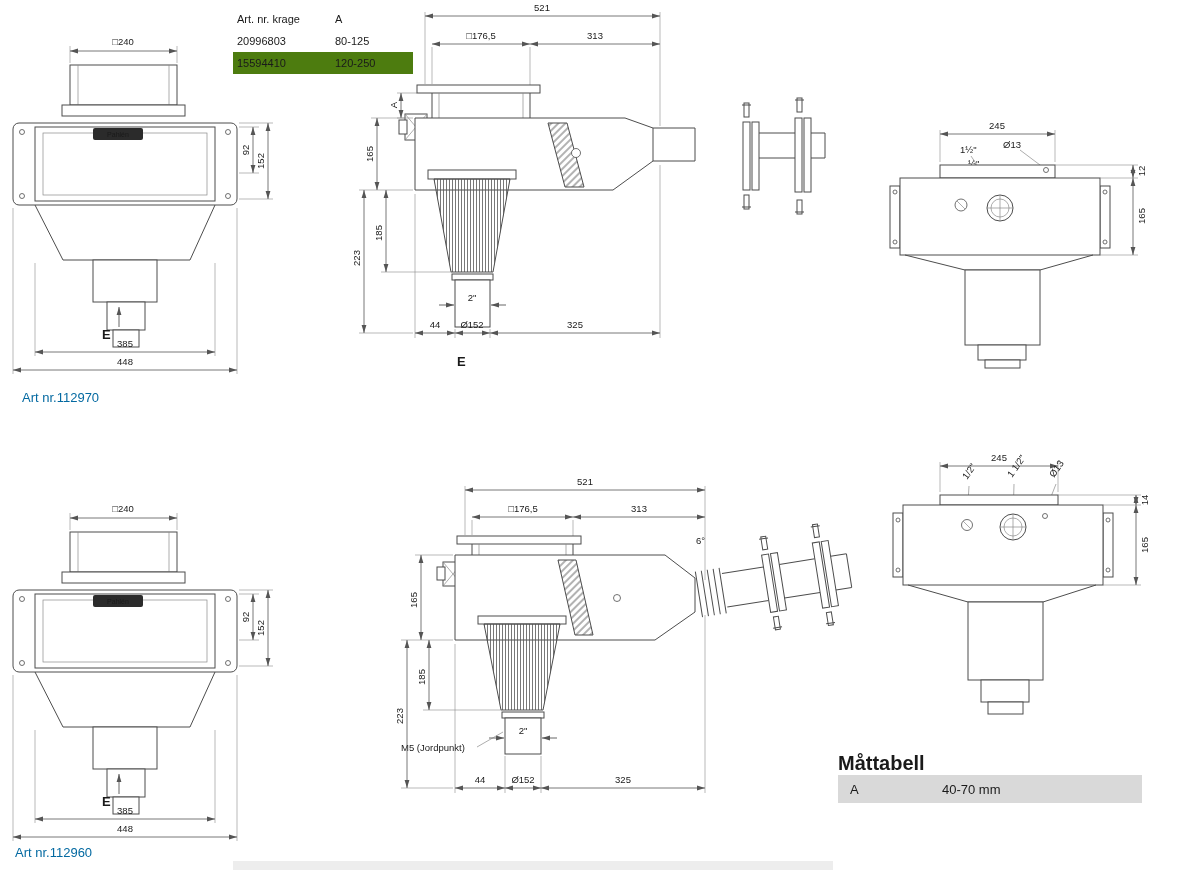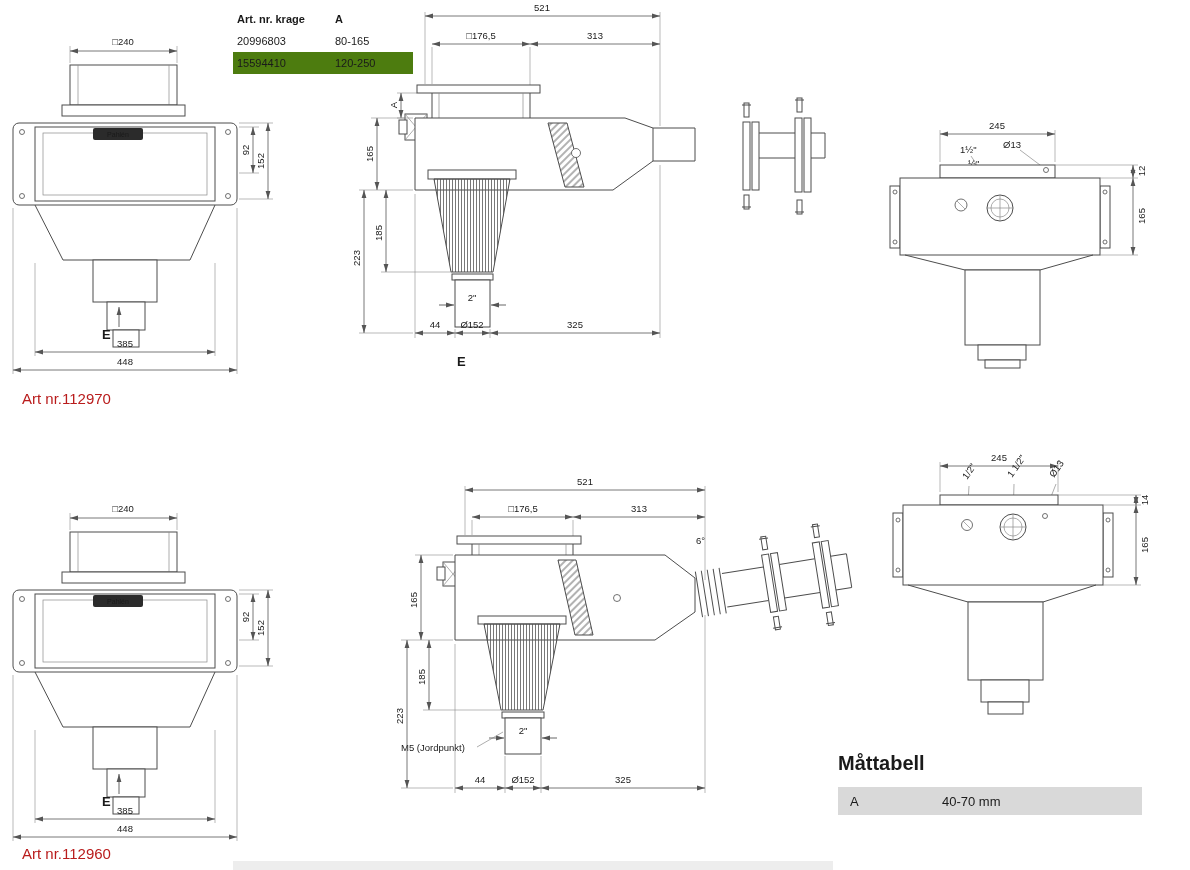--- a/index.html
+++ b/index.html
@@ -12,27 +12,27 @@
   .sec{font-size:13px;font-weight:bold}
   .part{fill:#ffffff;stroke:#4d4d4d;stroke-width:1}
   .outline{fill:none;stroke:#4d4d4d;stroke-width:1}
   .thin{fill:none;stroke:#8a8a8a;stroke-width:0.7}
   .ext{stroke:#8a8a8a;stroke-width:0.6;fill:none}
   .dl{stroke:#555555;stroke-width:0.8;fill:none;marker-start:url(#as);marker-end:url(#ae)}
   .dle{stroke:#555555;stroke-width:0.9;fill:none;marker-end:url(#ae)}
   .screw{fill:#ffffff;stroke:#4d4d4d;stroke-width:0.8}
   .hatchV{fill:url(#vh);stroke:#4d4d4d;stroke-width:1}
   .hatchD{fill:url(#dh);stroke:#4d4d4d;stroke-width:1}
-  .art-label{font-size:15px;color:#b91c1c}
+  .art-label{font-size:13px;color:#0369a1}
   .ct-row{display:flex;height:22px;align-items:center;font-size:11px;padding:0 4px}
-  .ct-head{font-weight:bold}
+  .ct-head{font-weight:normal}
   .ct-c1{width:98px}
   .ct-c2{width:70px}
   .ct-highlight{background:#4d7c0f}
-  .mt-title{font-size:20px;font-weight:bold;margin-bottom:12px}
+  .mt-title{font-size:20px;font-weight:bold;}
   .mt-row{width:304px;height:28px;background:#d9d9d9;display:flex;align-items:center;font-size:13px;padding-left:12px}
   .mt-key{width:92px}
 </style>
 </head>
 <body>
 
 <svg width="0" height="0" class="abs" aria-hidden="true">
   <defs>
     <marker id="ae" markerWidth="9" markerHeight="6" refX="8" refY="3" orient="auto" markerUnits="userSpaceOnUse">
       <path d="M0,0.6 L8,3 L0,5.4 Z" fill="#555"></path>
@@ -49,21 +49,21 @@
   </defs>
 </svg>
 
 <div class="abs" style="left:233px;top:8px;width:180px">
   <div class="ct-row ct-head">
     <span class="ct-c1">Art. nr. krage</span>
     <span class="ct-c2">A</span>
   </div>
   <div class="ct-row">
     <span class="ct-c1">20996803</span>
-    <span class="ct-c2">80-165</span>
+    <span class="ct-c2">80-125</span>
   </div>
   <div class="ct-row ct-highlight">
     <span class="ct-c1">15594410</span>
     <span class="ct-c2">120-250</span>
   </div>
 </div>
 
 <div class="abs" style="left:5px;top:15px">
 <svg width="300" height="385" viewBox="0 0 300 385">
   <g>
@@ -365,21 +365,21 @@
   </g>
   <g>
     <line class="ext" x1="8" y1="193" x2="8" y2="359"></line>
     <line class="ext" x1="232" y1="193" x2="232" y2="359"></line>
     <line class="dl" x1="8" y1="355" x2="232" y2="355"></line>
     <text class="dim" x="120" y="350" text-anchor="middle">448</text>
   </g>
 </svg>
 </div>
 
-<div class="abs art-label" style="left:22px;top:845px">Art nr.112960</div>
+<div class="abs art-label" style="left:15px;top:845px">Art nr.112960</div>
 
 <div class="abs" style="left:393px;top:470px">
 <svg width="500" height="350" viewBox="0 0 500 350">
   <g>
     <line class="ext" x1="72" y1="16" x2="72" y2="65"></line>
     <line class="ext" x1="312" y1="16" x2="312" y2="110"></line>
     <line class="dl" x1="72" y1="20" x2="312" y2="20"></line>
     <text class="dim" x="192" y="15" text-anchor="middle">521</text>
   </g>
   <g>

